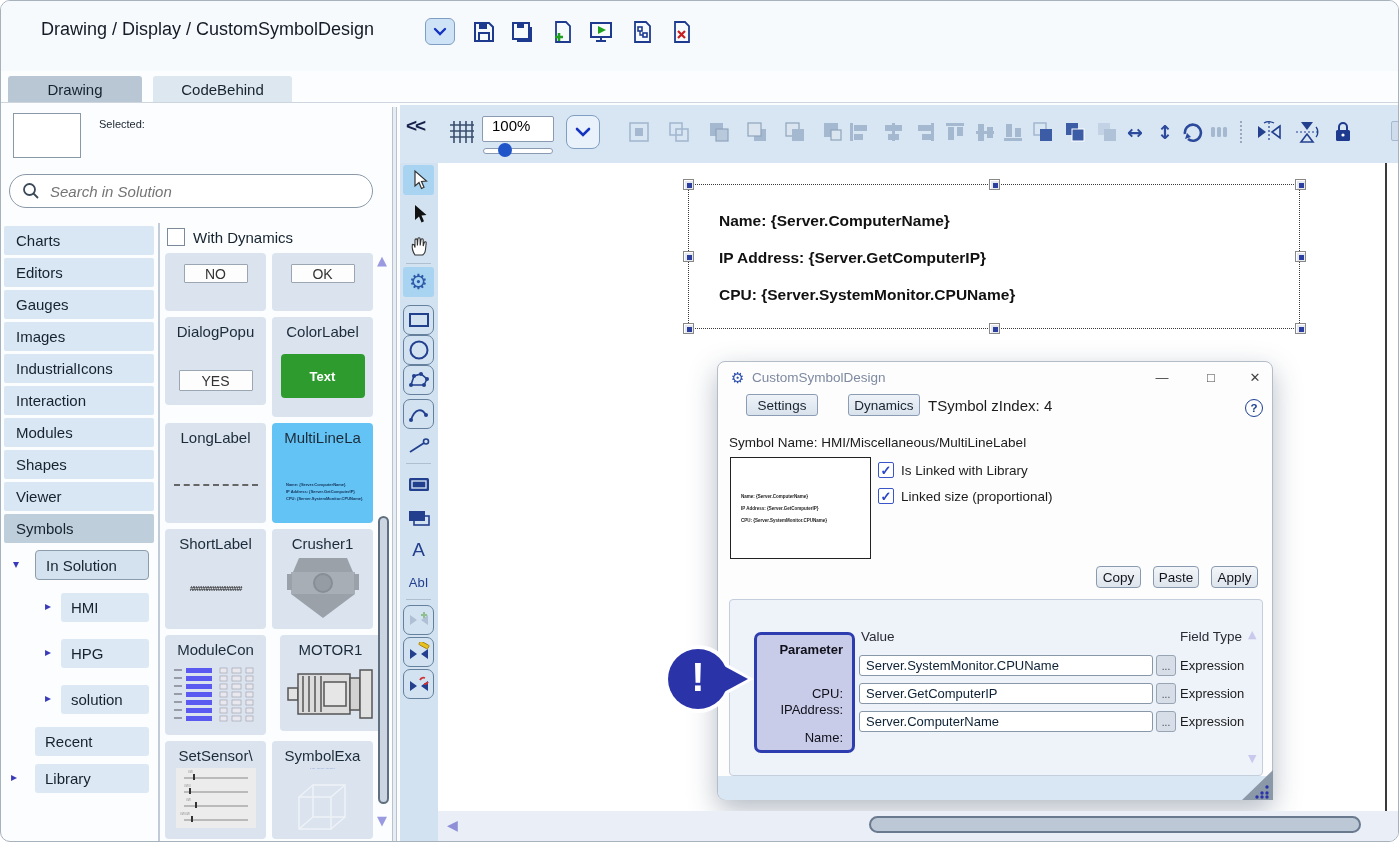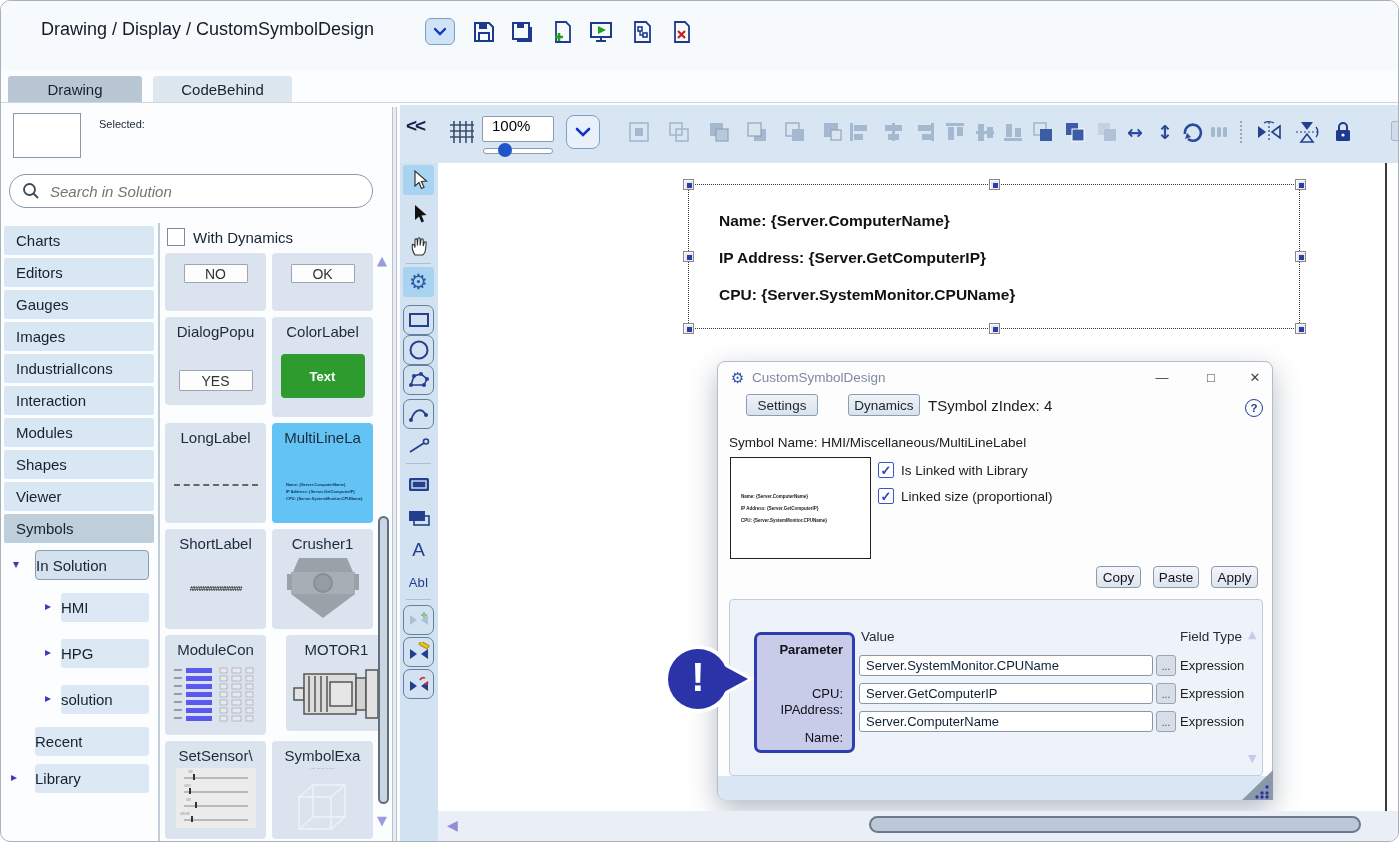--- a/index.html
+++ b/index.html
@@ -26,21 +26,21 @@
   
   #selbox{left:12px;top:112px;width:68px;height:45px;background:#fff;border:1px solid #8a99a8;}
   #sellabel{left:98px;top:117px;font-size:11px;color:#1a2530;}
   #search{left:8px;top:173px;width:364px;height:34px;background:#fff;border:1.3px solid #8a99a8;border-radius:17px;
           display:flex;align-items:center;padding-left:12px;}
   #search input{border:none;outline:none;font-style:italic;font-size:15px;color:#5a6a78;background:transparent;width:300px;}
   .cat{left:3px;width:150px;height:29px;background:#d9e6f3;border-radius:2px;display:flex;align-items:center;
        padding-left:12px;font-size:15px;color:#16232f;cursor:pointer;}
   .cat.active{background:#bfcedb;}
   .tree-arrow{font-size:12px;color:#3a3ab8;cursor:pointer;}
-  .tree-item{height:29px;background:#dce8f4;border-radius:3px;display:flex;align-items:center;
+  .tree-item{height:29px;background:#dce8f4;border-radius:3px;display:flex;align-items:center;padding-left:10px;
              font-size:15px;color:#16232f;cursor:pointer;}
   #vline1{left:157px;top:222px;width:2px;height:620px;background:#c2ccd8;}
   #lp-scroll{left:391px;top:106px;width:5px;height:736px;background:#e8edf3;border-left:1px solid #b9c3cf;border-right:1px solid #b9c3cf;}
 
   
   .tile{width:101px;background:#dae3ee;border-radius:4px;overflow:hidden;cursor:pointer;}
   .tile .tlabel{display:block;text-align:center;margin-top:6px;font-size:15px;color:#1c2b3a;white-space:nowrap;}
   .mini-btn{background:#fdfdfd;border:1px solid #9aa6b2;border-radius:1px;font-size:14px;font-weight:normal;color:#333;
             display:flex;align-items:center;justify-content:center;}
   #gridbar-thumb{left:377px;top:515px;width:11px;height:288px;background:#ccd6e2;border:2px solid #5f6f80;border-radius:6px;cursor:pointer;}
@@ -327,21 +327,21 @@
           <line x1="2" y1="4" x2="10" y2="4"></line>
           <line x1="2" y1="12" x2="10" y2="12"></line>
           <line x1="2" y1="20" x2="10" y2="20"></line>
           <line x1="2" y1="28" x2="10" y2="28"></line>
           <line x1="2" y1="36" x2="10" y2="36"></line>
           <line x1="2" y1="44" x2="10" y2="44"></line>
           <line x1="2" y1="52" x2="10" y2="52"></line>
         </g>
     </svg>
   </div>
-  <div class="abs tile" style="left:285px;top:634px;height:96px">
+  <div class="abs tile" style="left:279px;top:634px;height:96px">
     <span class="tlabel">MOTOR1</span>
     <svg width="90" height="56" style="display:block;margin:8px auto 0">
       <rect x="2" y="22" width="10" height="12" fill="#e2e2e2" stroke="#555" stroke-width="1.5"></rect>
       <rect x="12" y="8" width="52" height="40" fill="#dcdcdc" stroke="#555" stroke-width="1.5"></rect>
       <g stroke="#777" stroke-width="2">
           <line x1="17" y1="10" x2="17" y2="46"></line>
           <line x1="23" y1="10" x2="23" y2="46"></line>
           <line x1="29" y1="10" x2="29" y2="46"></line>
           <line x1="35" y1="10" x2="35" y2="46"></line>
         </g>

